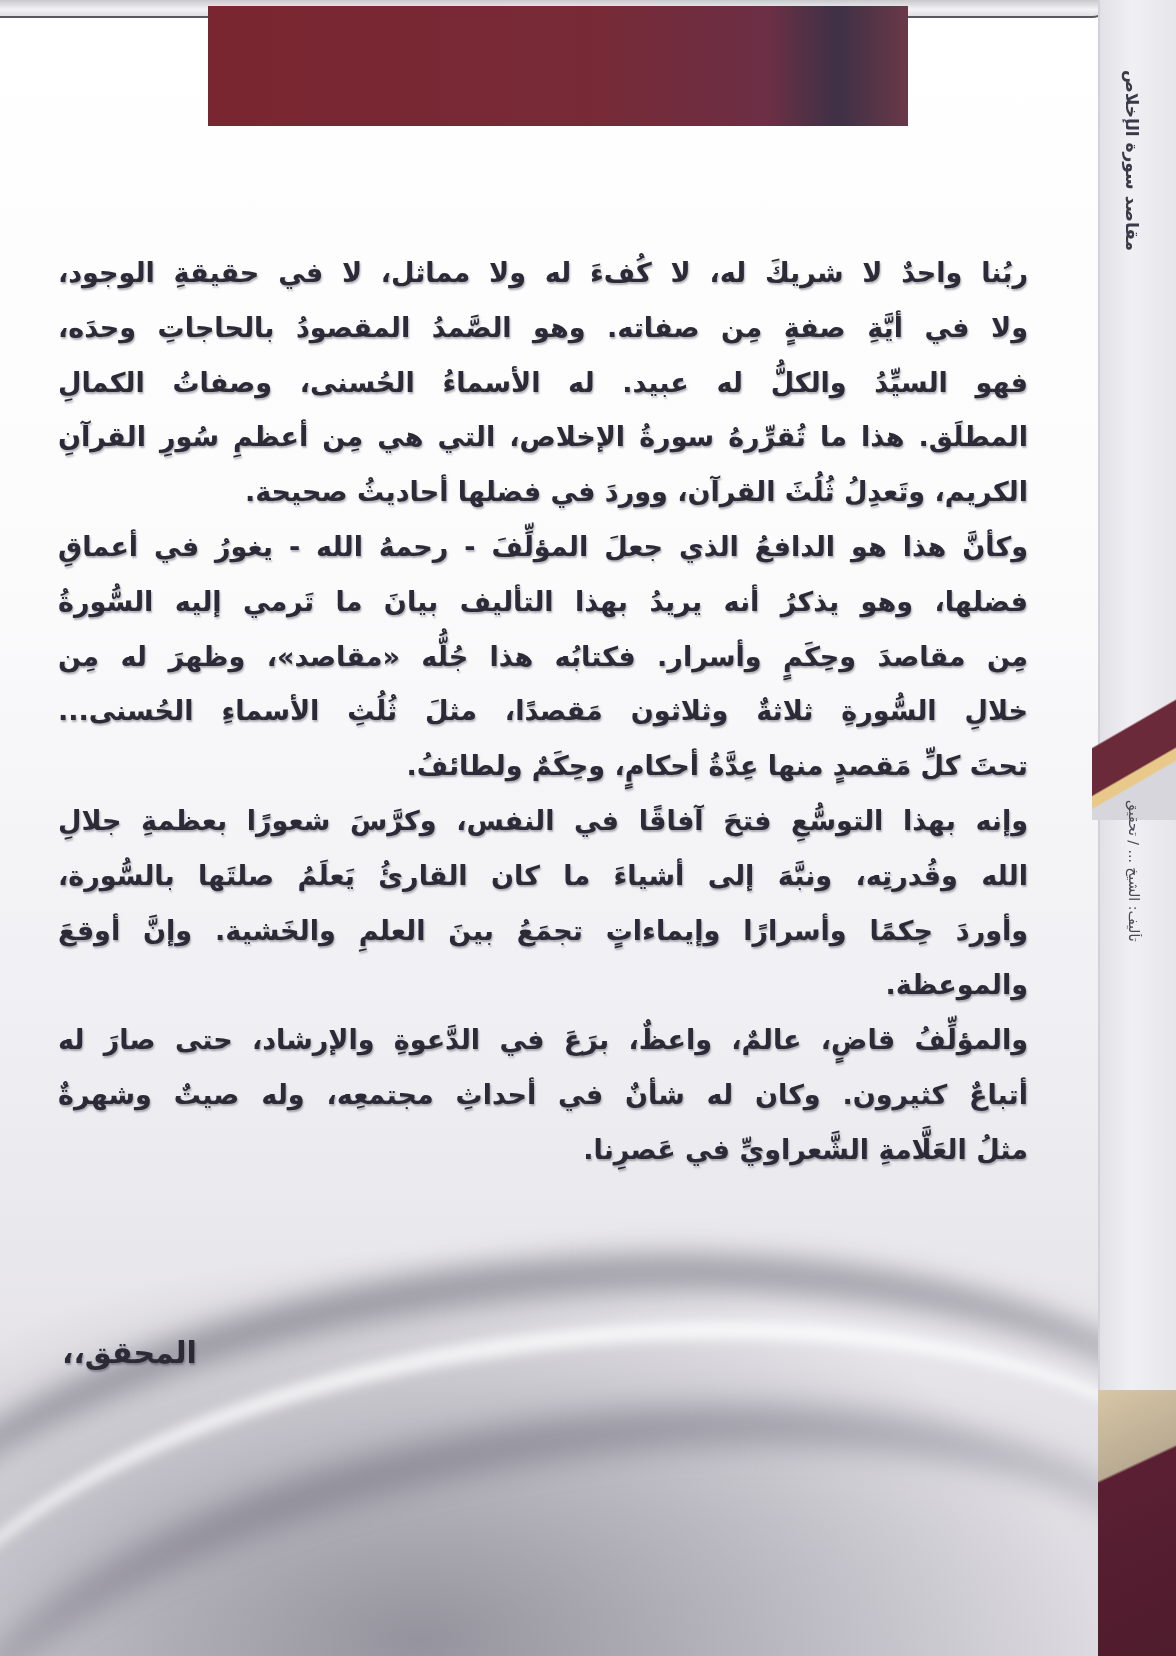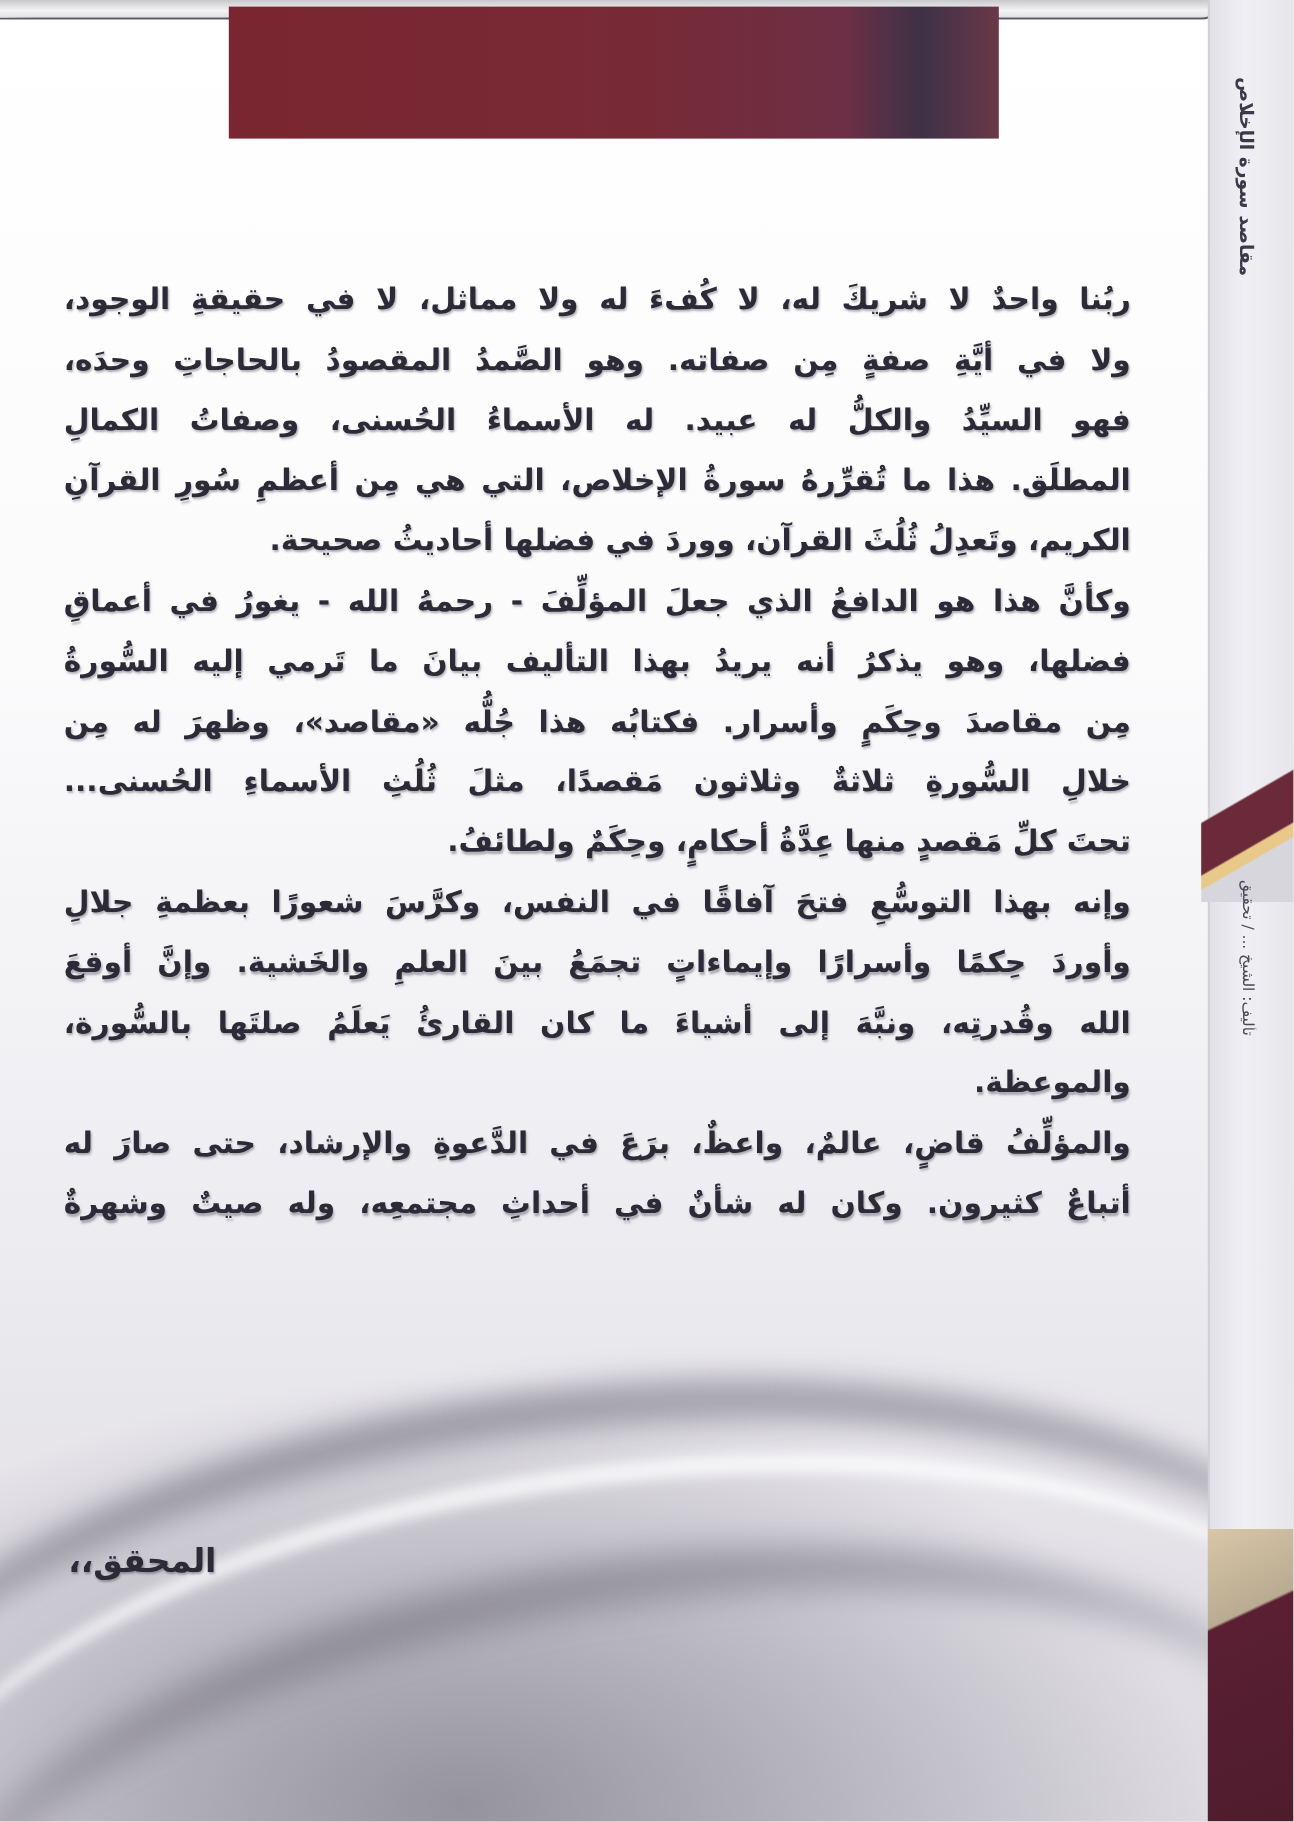--- a/index.html
+++ b/index.html
@@ -116,21 +116,21 @@
       font-size: 27px;
       line-height: 54.8px;
       color: #2b2a36;
       text-shadow: 1px 2px 2px rgba(40,38,55,0.35);
     }
     .para { margin: 0; }
     .line { display: block; white-space: nowrap; text-align: justify; text-align-last: justify; }
     .line.last { text-align-last: right; }
     .signature {
       position: absolute;
-      left: 62px; top: 1402px;
+      left: 62px; top: 1335px;
       direction: rtl;
       font-family: "DejaVu Sans", sans-serif;
       font-weight: bold;
       font-size: 30px;
       color: #2b2a36;
       text-shadow: 1px 2px 2px rgba(40,38,55,0.35);
     }
   </style>
 </head>
 <body>
@@ -159,24 +159,25 @@
     </p>
     <p class="para">
       <span class="line">وكأنَّ هذا هو الدافعُ الذي جعلَ المؤلِّفَ - رحمهُ الله - يغورُ في أعماقِ</span>
       <span class="line">فضلها، وهو يذكرُ أنه يريدُ بهذا التأليف بيانَ ما تَرمي إليه السُّورةُ</span>
       <span class="line">مِن مقاصدَ وحِكَمٍ وأسرار. فكتابُه هذا جُلُّه «مقاصد»، وظهرَ له مِن</span>
       <span class="line">خلالِ السُّورةِ ثلاثةٌ وثلاثون مَقصدًا، مثلَ ثُلُثِ الأسماءِ الحُسنى...</span>
       <span class="line last">تحتَ كلِّ مَقصدٍ منها عِدَّةُ أحكامٍ، وحِكَمٌ ولطائفُ.</span>
     </p>
     <p class="para">
       <span class="line">وإنه بهذا التوسُّعِ فتحَ آفاقًا في النفس، وكرَّسَ شعورًا بعظمةِ جلالِ</span>
+      <span class="line">الله وقُدرتِه، ونبَّهَ إلى أشياءَ ما كان القارئُ يَعلَمُ صلتَها بالسُّورة،</span>
       <span class="line">وأوردَ حِكمًا وأسرارًا وإيماءاتٍ تجمَعُ بينَ العلمِ والخَشية. وإنَّ أوقعَ</span>
-      <span class="line">الله وقُدرتِه، ونبَّهَ إلى أشياءَ ما كان القارئُ يَعلَمُ صلتَها بالسُّورة،</span>
       <span class="line last">والموعظة.</span>
     </p>
     <p class="para">
       <span class="line">والمؤلِّفُ قاضٍ، عالمٌ، واعظٌ، برَعَ في الدَّعوةِ والإرشاد، حتى صارَ له</span>
       <span class="line">أتباعٌ كثيرون. وكان له شأنٌ في أحداثِ مجتمعِه، وله صيتٌ وشهرةٌ</span>
+      <span class="line last">مثلُ العَلَّامةِ الشَّعراويِّ في عَصرِنا.</span>
     </p>
   </div>
 
   <div class="signature">المحقق،،</div>
 </div>
 
 </body></html>

